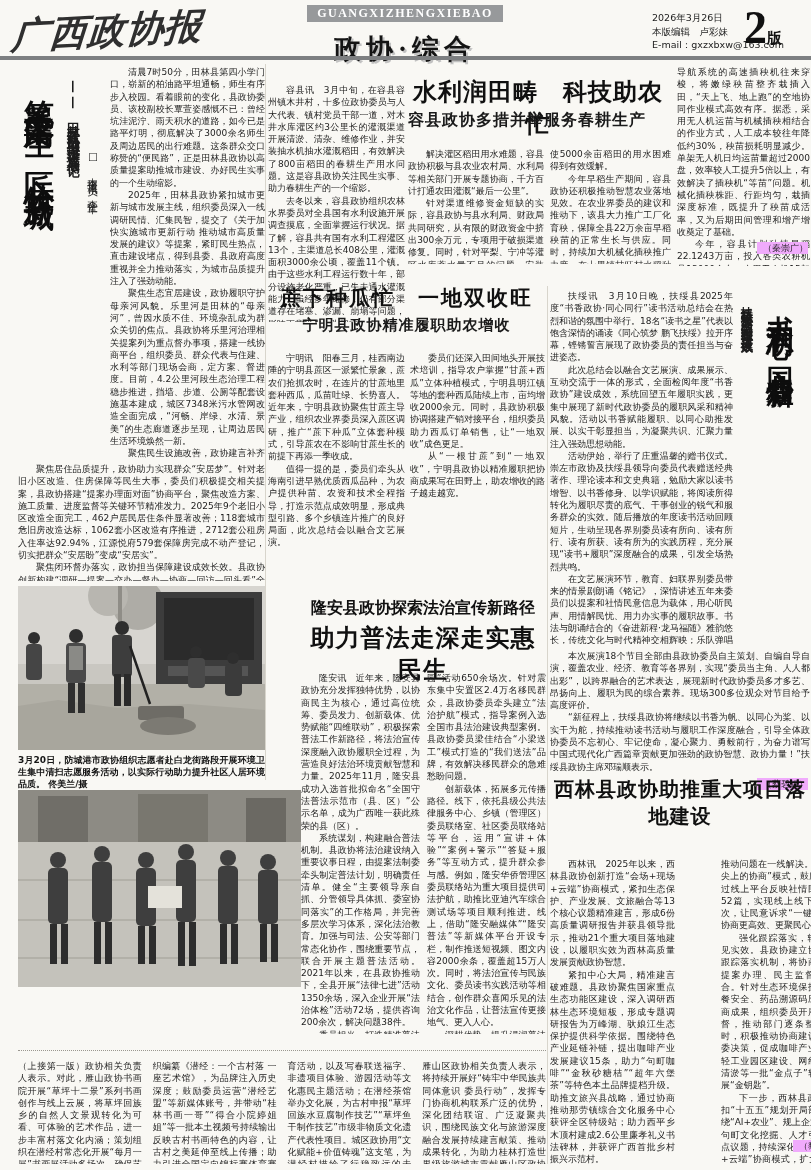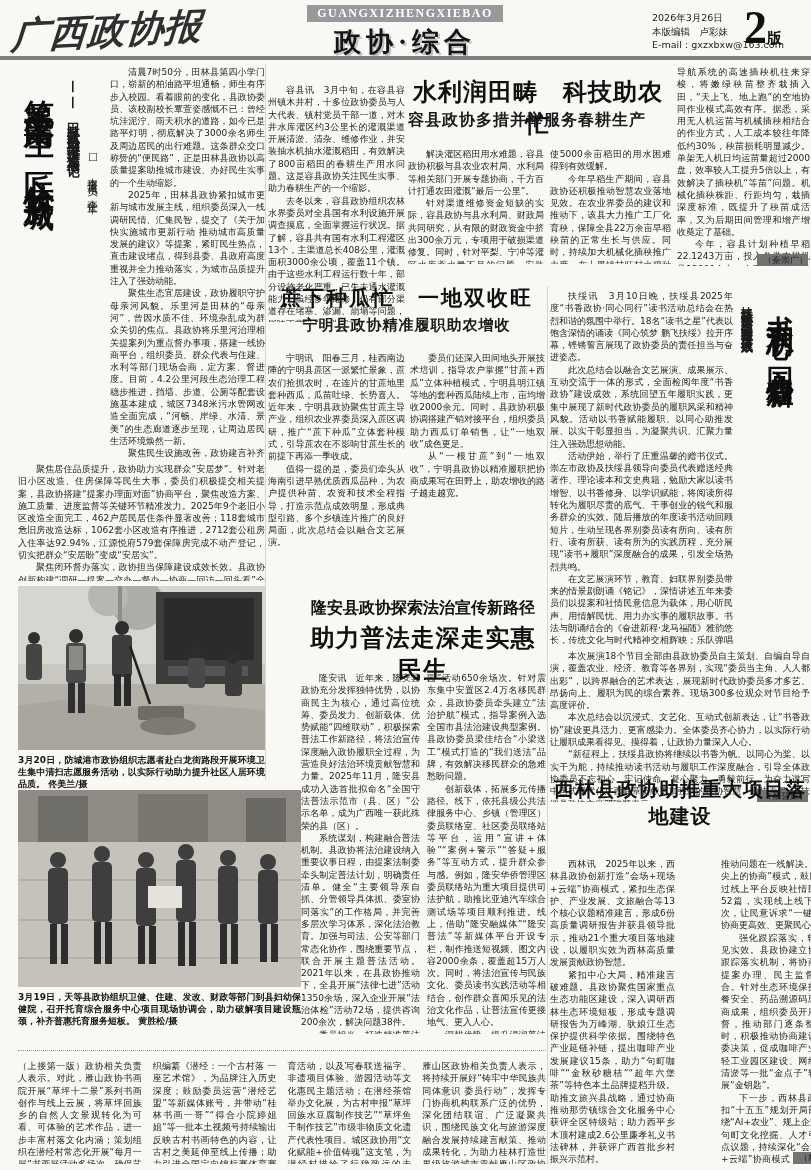--- a/index.html
+++ b/index.html
@@ -5,33 +5,33 @@
   html,body{margin:0;padding:0;background:#f9f8f4;}
   .page{position:relative;width:811px;height:1170px;background:#f9f8f4;overflow:hidden;
         font-family:"DejaVu Sans","Liberation Sans",sans-serif;color:#1c1c1c;}
   
   .masthead{position:absolute;left:12px;top:6px;width:210px;height:48px;
             font-family:"Liberation Serif","DejaVu Serif",serif;font-size:37px;font-weight:900;
             font-style:italic;color:#2f2f2f;transform:skewX(-7deg) rotate(-3deg);letter-spacing:1px;white-space:nowrap;}
   .hdr-center{position:absolute;left:285px;top:2px;width:240px;text-align:center;}
   .hdr-pinyin{display:inline-block;background:#97999b;color:#ffffff;font-family:"Liberation Serif",serif;
               font-size:12px;font-weight:bold;letter-spacing:1.5px;padding:1px 10px;}
-  .hdr-section{margin-top:2px;font-family:"Liberation Serif","DejaVu Serif",serif;font-size:27px;font-weight:900;
+  .hdr-section{margin-top:9px;font-family:"Liberation Serif","DejaVu Serif",serif;font-size:27px;font-weight:900;
                letter-spacing:5px;color:#141414;text-shadow:2px 2px 0 #c2c2c2;}
   .hdr-meta{position:absolute;left:636px;top:11px;font-size:9.5px;line-height:13.5px;color:#222;margin-left:16px;}
   .hdr-page{position:absolute;left:744px;top:4px;font-family:"Liberation Serif",serif;color:#111;}
   .hdr-page .num{font-size:46px;font-weight:bold;line-height:48px;}
   .hdr-page .unit{font-size:15px;font-weight:bold;}
   .hdr-rule{position:absolute;left:0;top:56px;width:811px;height:4px;background:#7d7f81;}
   
   .col{position:absolute;overflow:hidden;}
   .bt{font-size:9px;line-height:12.3px;text-align:justify;}
   .bt p{margin:0;text-indent:2em;}
   .bt p.noind{text-indent:0;}
-  .credit-abs{position:absolute;right:2px;bottom:0;background:#737373;padding-left:6px;font-size:9px;}
+  .credit-abs{position:absolute;right:2px;bottom:12px;background:#f0abfc;padding-left:6px;font-size:9px;}
   .headline{position:absolute;font-family:Liberation Mono, monospace;font-weight:900;
             color:#101010;text-align:center;}
   .subhead{font-family:"Liberation Serif","DejaVu Serif",serif;font-weight:700;color:#1a1a1a;}
   
   .tl-title{position:absolute;left:18px;top:76px;height:408px;writing-mode:vertical-rl;
             font-family:"Liberation Serif",serif;font-size:30px;font-weight:900;letter-spacing:7px;color:#0d0d0d;}
   .tl-sub{position:absolute;left:64px;top:80px;height:400px;writing-mode:vertical-rl;
           font-size:13px;font-weight:bold;letter-spacing:3px;}
   .tl-byline{position:absolute;left:86px;top:150px;height:300px;writing-mode:vertical-rl;
              font-size:10.5px;letter-spacing:2px;color:#222;}
@@ -157,24 +157,20 @@
         <rect x="131" y="136" width="7" height="38"></rect>
       <rect x="160" y="132" width="7" height="44"></rect>
         <rect x="171" y="132" width="7" height="44"></rect>
       <rect x="202" y="134" width="7" height="40"></rect>
         <rect x="213" y="134" width="7" height="40"></rect>
       <rect x="242" y="134" width="7" height="38"></rect>
         <rect x="253" y="134" width="7" height="38"></rect>
     </g>
     <rect x="130" y="96" width="34" height="22" fill="#e4e2da"></rect>
   </svg>
-  <div class="caption" style="left:18px;top:991px;width:283px;height:42px;">
-    <span>3月19日，天等县政协组织卫健、住建、发改、财政等部门到县妇幼保健院，召开托育综合服务中心项目现场协调会，助力破解项目建设瓶颈，补齐普惠托育服务短板。</span>
-    <span class="cap-credit">黄胜松/摄</span>
-  </div>
 
   <div class="col bt" style="left:268px;top:66px;width:137px;height:238px;margin-top:18px;">
     <p>容县讯　3月中旬，在容县容州镇木井村，十多位政协委员与人大代表、镇村党员干部一道，对木井水库灌区约3公里长的灌溉渠道开展清淤、清杂、维修作业，并安装抽水机抽水灌溉稻田，有效解决了800亩稻田的春耕生产用水问题。这是容县政协关注民生实事、助力春耕生产的一个缩影。</p>
     <p>去冬以来，容县政协组织农林水界委员对全县国有水利设施开展调查摸底，全面掌握运行状况。据了解，容县共有国有水利工程灌区13个，主渠道总长408公里，灌溉面积3000余公顷，覆盖11个镇。由于这些水利工程运行数十年，部分设施老化严重，已失去通水灌溉能力。虽经多年维修，仍有部分渠道存在堵塞、渗漏、崩塌等问题，影响正常输水。为切实</p>
   </div>
   <div class="headline" style="left:408px;top:76px;width:260px;font-size:24px;letter-spacing:1px;">水利润田畴　科技助农忙</div>
   <div class="subhead" style="position:absolute;left:408px;top:110px;width:260px;font-size:16px;text-align:left;letter-spacing:1px;">容县政协多措并举服务春耕生产</div>
   <div class="col bt" style="left:408px;top:148px;width:136px;height:116px;">
     <p>解决灌区稻田用水难题，容县政协积极与县农业农村局、水利局等相关部门开展专题协商，千方百计打通农田灌溉“最后一公里”。</p>
     <p>针对渠道维修资金短缺的实际，容县政协与县水利局、财政局共同研究，从有限的财政资金中挤出300余万元，专项用于破损渠道修复。同时，针对平梨、宁冲等灌区水库蓄水量不足的问题，安装10多台大功率抽水机，从附近河流抽水补充灌溉用水，</p>
@@ -216,21 +212,20 @@
   <div class="fs-title">书香润初心　同心启新程</div>
   <div class="fs-sub">扶绥县政协展演检阅『书香政协』建设成效</div>
   <div class="col bt" style="left:550px;top:290px;width:183px;height:354px;">
     <p>扶绥讯　3月10日晚，扶绥县2025年度“书香政协·同心同行”读书活动总结会在热烈和谐的氛围中举行。18名“读书之星”代表以饱含深情的诵读《同心筑梦 鹏飞扶绥》拉开序幕，铿锵誓言展现了政协委员的责任担当与奋进姿态。</p>
     <p>此次总结会以融合文艺展演、成果展示、互动交流于一体的形式，全面检阅年度“书香政协”建设成效，系统回望五年履职实践，更集中展现了新时代政协委员的履职风采和精神风貌。活动以书香赋能履职、以同心助推发展、以实干彰显担当，为凝聚共识、汇聚力量注入强劲思想动能。</p>
     <p>活动伊始，举行了庄重温馨的赠书仪式。崇左市政协及扶绥县领导向委员代表赠送经典著作、理论读本和文史典籍，勉励大家以读书增智、以书香修身、以学识赋能，将阅读所得转化为履职尽责的底气、干事创业的锐气和服务群众的实效。随后播放的年度读书活动回顾短片，生动呈现各界别委员读有所向、读有所行、读有所获、读有所为的实践历程，充分展现“读书+履职”深度融合的成果，引发全场热烈共鸣。</p>
     <p>在文艺展演环节，教育、妇联界别委员带来的情景剧朗诵《铭记》，深情讲述五年来委员们以提案和社情民意信息为载体，用心听民声、用情解民忧、用力办实事的履职故事。书法与朗诵结合的《奋进新程·龙马福随》雅韵悠长，传统文化与时代精神交相辉映；乐队弹唱与诵读《祝福》温润动人；走秀与朗诵《不负韶华——我们与扶绥共成长》展现委员扎根扶绥、与家乡同成长共奋进的奋斗历程；极具地方特色的采茶剧《政协助农暖民心》以鲜活形式再现委员直播带货助农纾困的生动场景，赢得掌声不断。县政协机关带来的朗诵+合唱《红旗飘飘》将活动推向高潮，彰显政协委员坚定不移听党话、跟党走的坚定信念。</p>
   </div>
   <div class="col bt" style="left:550px;top:650px;width:260px;height:152px;">
     <p>本次展演18个节目全部由县政协委员自主策划、自编自导自演，覆盖农业、经济、教育等各界别，实现“委员当主角、人人都出彩”，以跨界融合的艺术表达，展现新时代政协委员多才多艺、昂扬向上、履职为民的综合素养。现场300多位观众对节目给予高度评价。</p>
-    <p>本次总结会以沉浸式、文艺化、互动式创新表达，让“书香政协”建设更具活力、更富感染力。全体委员齐心协力，以实际行动让履职成果看得见、摸得着，让政协力量深入人心。</p>
     <p>“新征程上，扶绥县政协将继续以书香为帆、以同心为桨、以实干为舵，持续推动读书活动与履职工作深度融合，引导全体政协委员不忘初心、牢记使命，凝心聚力、勇毅前行，为奋力谱写中国式现代化广西篇章贡献更加强劲的政协智慧、政协力量！”扶绥县政协主席邓瑞顺表示。</p>
     <span class="credit-abs">（蔡碧媚）</span>
   </div>
 
   <div class="headline" style="left:550px;top:776px;width:260px;font-size:20px;letter-spacing:1px;">西林县政协助推重大项目落地建设</div>
   <div class="col bt" style="left:550px;top:858px;width:125px;height:306px;">
     <p>西林讯　2025年以来，西林县政协创新打造“会场+现场+云端”协商模式，紧扣生态保护、产业发展、文旅融合等13个核心议题精准建言，形成6份高质量调研报告并获县领导批示，推动21个重大项目落地建设，以履职实效为西林高质量发展贡献政协智慧。</p>
     <p>紧扣中心大局，精准建言破难题。县政协聚焦国家重点生态功能区建设，深入调研西林生态环境短板，形成专题调研报告为万峰湖、驮娘江生态保护提供科学依据。围绕特色产业延链补链，提出咖啡产业发展建议15条，助力“句町咖啡”“金秋砂糖桔”“超年六堡茶”等特色本土品牌提档升级。助推文旅兴县战略，通过协商推动那劳镇综合文化服务中心获评全区特级站；助力西平乡木顶村建成2.6公里廉孝礼义书法碑林，并获评广西首批乡村振兴示范村。</p>
 
   </div>

